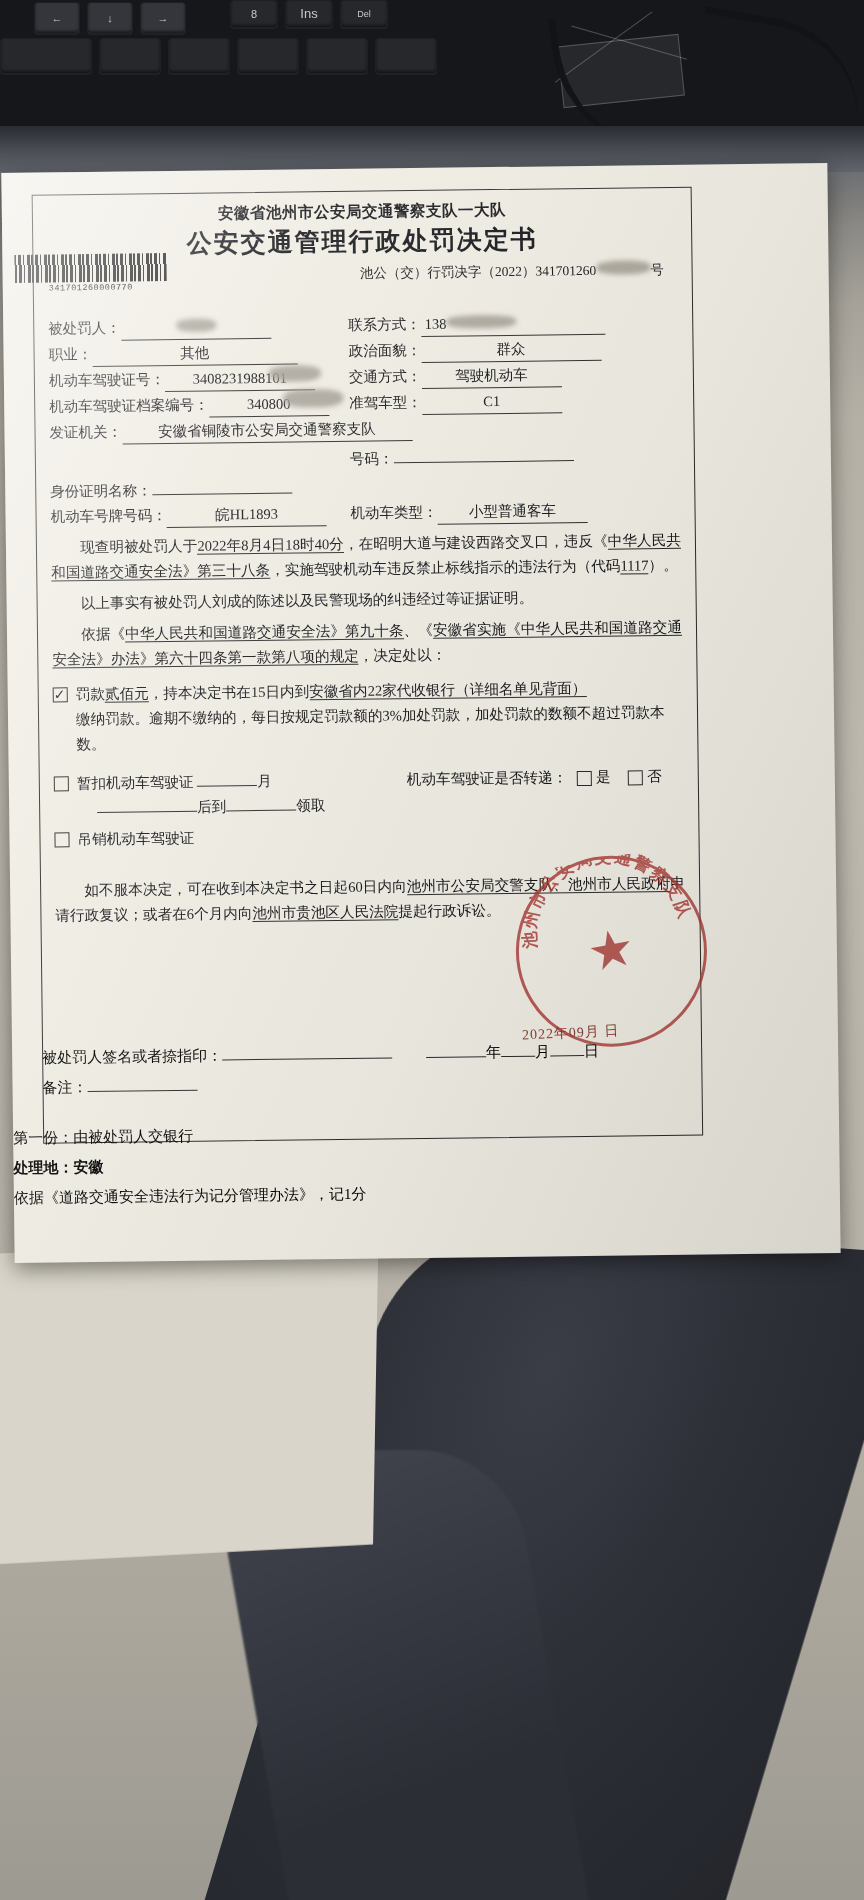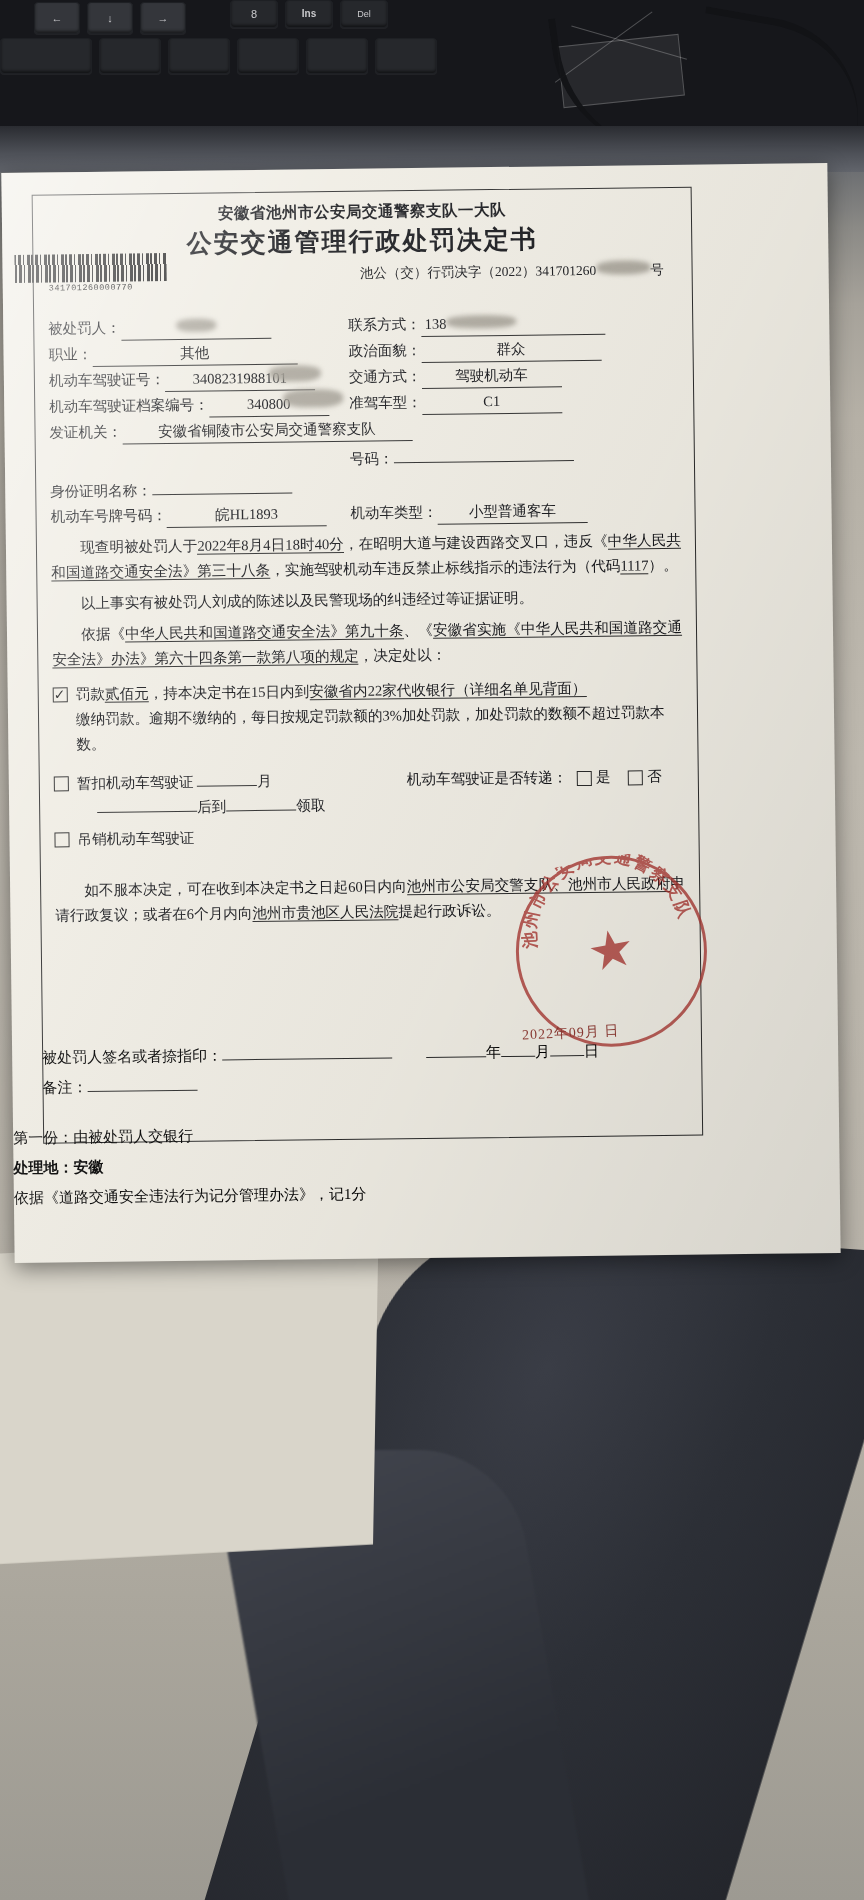--- a/index.html
+++ b/index.html
@@ -312,21 +312,21 @@
 <div id="scene">
 
   <div id="keyboard">
     <div class="kb-row" style="left:34px; top:2px;">
       <div class="key" style="width:44px;height:30px;">←</div>
       <div class="key" style="width:44px;height:30px;">↓</div>
       <div class="key" style="width:44px;height:30px;">→</div>
     </div>
     <div class="kb-row" style="left:230px; top:0px;">
       <div class="key dark" style="width:46px;height:26px;line-height:26px;">8</div>
-      <div class="key dark" style="width:46px;height:26px;line-height:26px;font-size:10px;font-weight:bold;">Ins</div>
+      <div class="key dark" style="width:46px;height:26px;line-height:26px;font-size:13px;">Ins</div>
       <div class="key dark" style="width:46px;height:26px;line-height:26px;font-size:9px;">Del</div>
     </div>
     <div class="kb-row" style="left:0px; top:38px;">
       <div class="key dark" style="width:90px;height:34px;"></div>
       <div class="key dark" style="width:60px;height:34px;"></div>
       <div class="key dark" style="width:60px;height:34px;"></div>
       <div class="key dark" style="width:60px;height:34px;"></div>
       <div class="key dark" style="width:60px;height:34px;"></div>
       <div class="key dark" style="width:60px;height:34px;"></div>
     </div>

